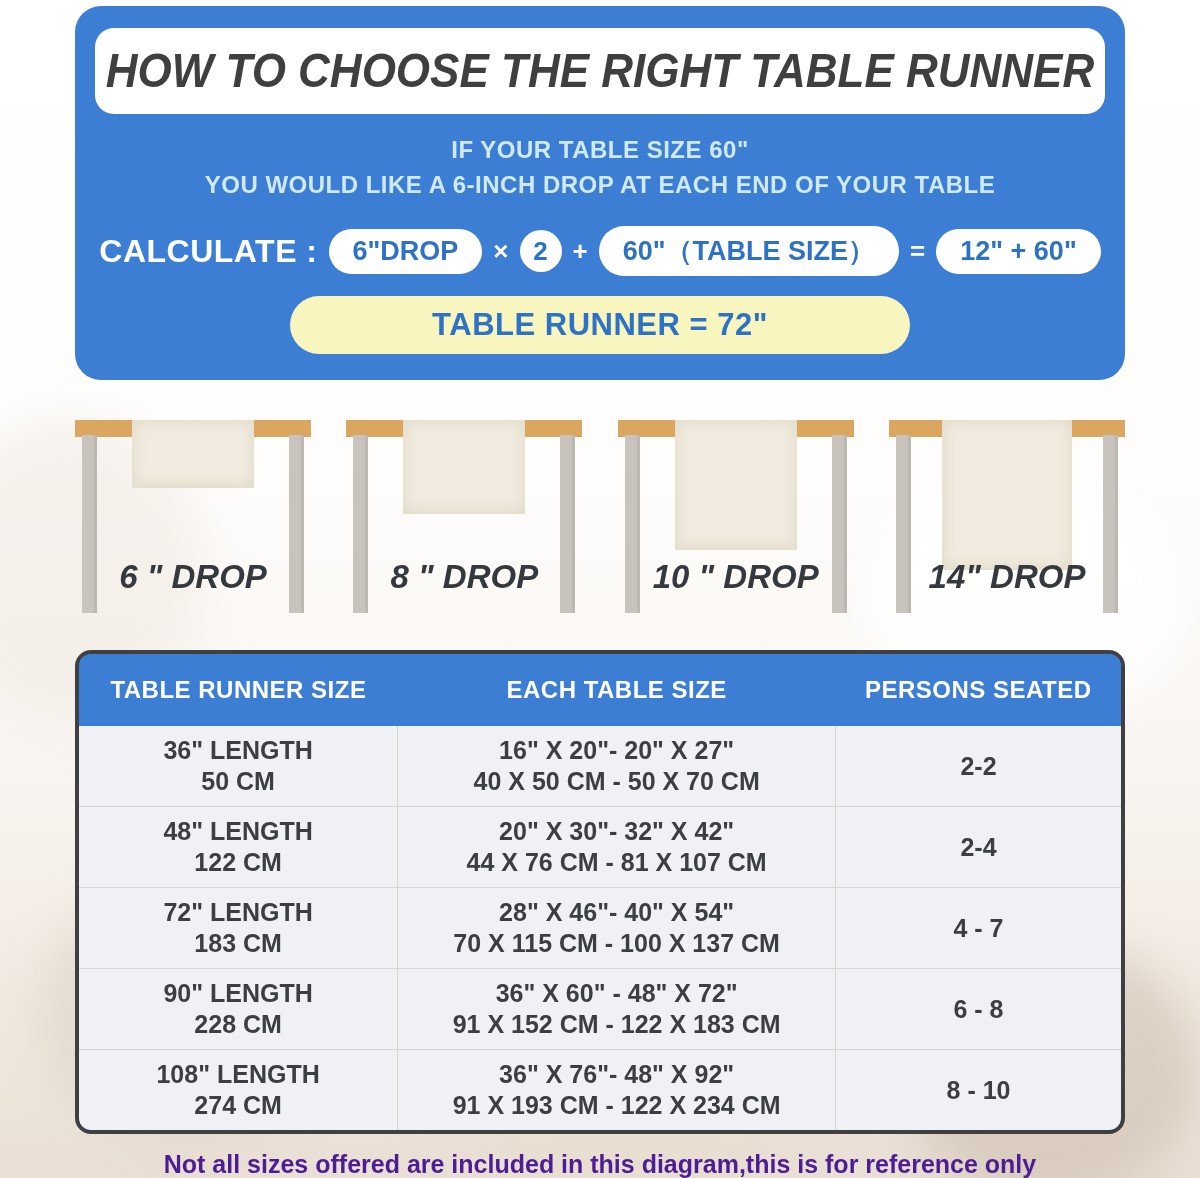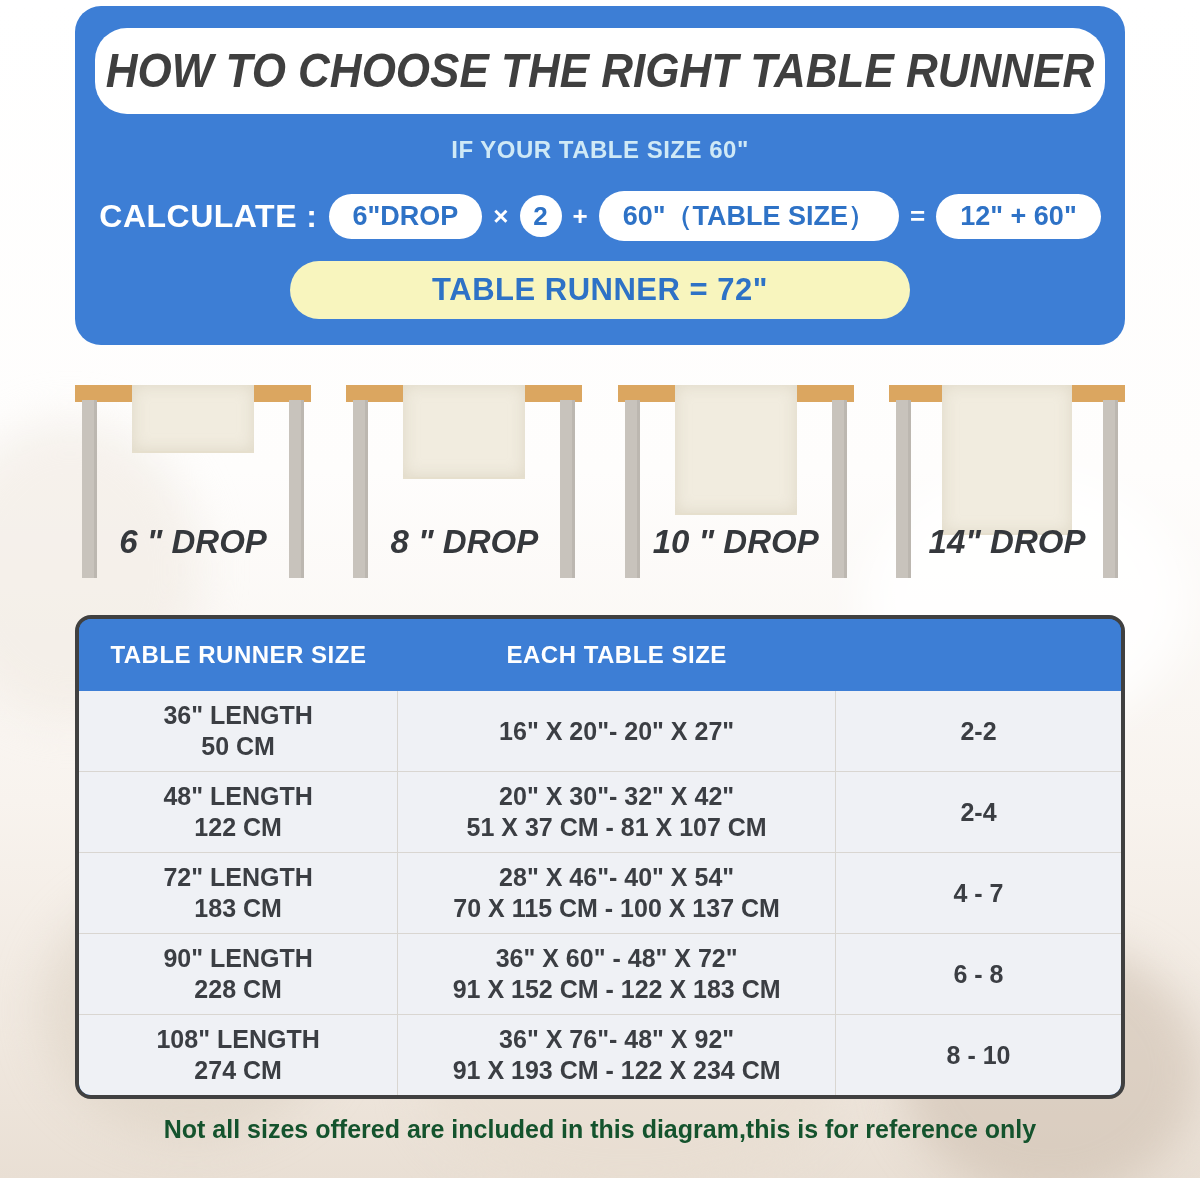--- a/index.html
+++ b/index.html
@@ -12,21 +12,21 @@
   .blob{position:absolute;border-radius:50%;filter:blur(22px);}
   .b1{left:860px;top:470px;width:330px;height:260px;background:rgba(255,255,255,0.85);}
   .b2{left:40px;top:880px;width:300px;height:260px;background:rgba(216,203,189,0.45);}
   .b3{left:420px;top:960px;width:420px;height:240px;background:rgba(232,221,208,0.55);}
   .b4{left:900px;top:940px;width:300px;height:260px;background:rgba(201,186,170,0.5);}
   .b5{left:-60px;top:420px;width:260px;height:300px;background:rgba(240,233,225,0.6);}
 
   
   .top-panel{position:relative;z-index:2;width:1050px;margin:6px auto 0;
              background:#3d7ed5;border-radius:26px;padding:22px 20px 26px;box-sizing:border-box;}
-  .title-box{background:#ffffff;border-radius:32px;height:86px;margin:0 0;
+  .title-box{background:#ffffff;border-radius:19px;height:86px;margin:0 0;
              display:flex;align-items:center;justify-content:center;}
   .title-box .t{font-size:44px;font-weight:900;font-style:italic;color:#3f3f3f;
                 letter-spacing:0px;transform:scaleY(1.08);white-space:nowrap;}
   .subtitle{margin-top:18px;text-align:center;color:#cfe9f6;font-weight:700;
             font-size:24px;line-height:35px;letter-spacing:0.5px;}
 
   .calc-row{margin-top:24px;display:flex;align-items:center;justify-content:center;gap:11px;}
   .calc-label{color:#ffffff;font-size:32px;font-weight:800;letter-spacing:0.5px;}
   .pill{background:#ffffff;color:#2e72c6;border-radius:999px;padding:7px 24px;
         font-size:27px;font-weight:800;white-space:nowrap;}
@@ -64,41 +64,42 @@
   .th{color:#ffffff;font-size:24px;font-weight:800;text-align:center;letter-spacing:0.5px;}
   .c1{width:30.6%;} .c2{width:42%;} .c3{width:27.4%;}
   .tbody{background:rgba(251,249,246,0.94);border-radius:0 0 11px 11px;overflow:hidden;}
   .tr{display:flex;height:80px;align-items:center;}
   .tr + .tr{border-top:1px solid #d9d6d1;}
   .td{display:flex;flex-direction:column;justify-content:center;align-items:center;
       height:100%;text-align:center;color:#3b3e43;font-weight:700;font-size:25px;line-height:31px;}
   .td.c2{border-left:1px solid #d9d6d1;border-right:1px solid #d9d6d1;}
 
   .footer-note{position:relative;z-index:2;margin-top:16px;text-align:center;
-               font-size:25px;font-weight:800;color:#14532d;}
+               font-size:25px;font-weight:800;color:#4c1d95;}
 </style>
 </head>
 <body>
 
 <div class="page">
 
   <div class="bg">
     <div class="blob b1"></div>
     <div class="blob b2"></div>
     <div class="blob b3"></div>
     <div class="blob b4"></div>
     <div class="blob b5"></div>
   </div>
 
   <div class="top-panel">
     <div class="title-box">
       <div class="t">HOW TO CHOOSE THE RIGHT TABLE RUNNER</div>
     </div>
     <div class="subtitle">
       <div>IF YOUR TABLE SIZE 60"</div>
+      <div>YOU WOULD LIKE A 6-INCH DROP AT EACH END OF YOUR TABLE</div>
     </div>
 
     <div class="calc-row">
       <span class="calc-label">CALCULATE :</span>
       <span class="pill">6"DROP</span>
       <span class="op">×</span>
       <span class="circle">2</span>
       <span class="op">+</span>
       <span class="pill">60"（TABLE SIZE）</span>
       <span class="op">=</span>
@@ -136,44 +137,46 @@
       <div class="leg r"></div>
       <div class="runner"></div>
       <div class="drop-label">14" DROP</div>
     </div>
   </div>
 
   <div class="size-panel">
     <div class="thead">
       <div class="th c1">TABLE RUNNER SIZE</div>
       <div class="th c2">EACH TABLE SIZE</div>
+      <div class="th c3">PERSONS SEATED</div>
     </div>
     <div class="tbody">
 
       <div class="tr">
         <div class="td c1">
           <div>36" LENGTH</div>
           <div>50 CM</div>
         </div>
         <div class="td c2">
           <div>16" X 20"- 20" X 27"</div>
+          <div>40 X 50 CM - 50 X 70 CM</div>
         </div>
         <div class="td c3">
           <div>2-2</div>
         </div>
       </div>
 
       <div class="tr">
         <div class="td c1">
           <div>48" LENGTH</div>
           <div>122 CM</div>
         </div>
         <div class="td c2">
           <div>20" X 30"- 32" X 42"</div>
-          <div>51 X 37 CM - 81 X 107 CM</div>
+          <div>44 X 76 CM - 81 X 107 CM</div>
         </div>
         <div class="td c3">
           <div>2-4</div>
         </div>
       </div>
 
       <div class="tr">
         <div class="td c1">
           <div>72" LENGTH</div>
           <div>183 CM</div>

